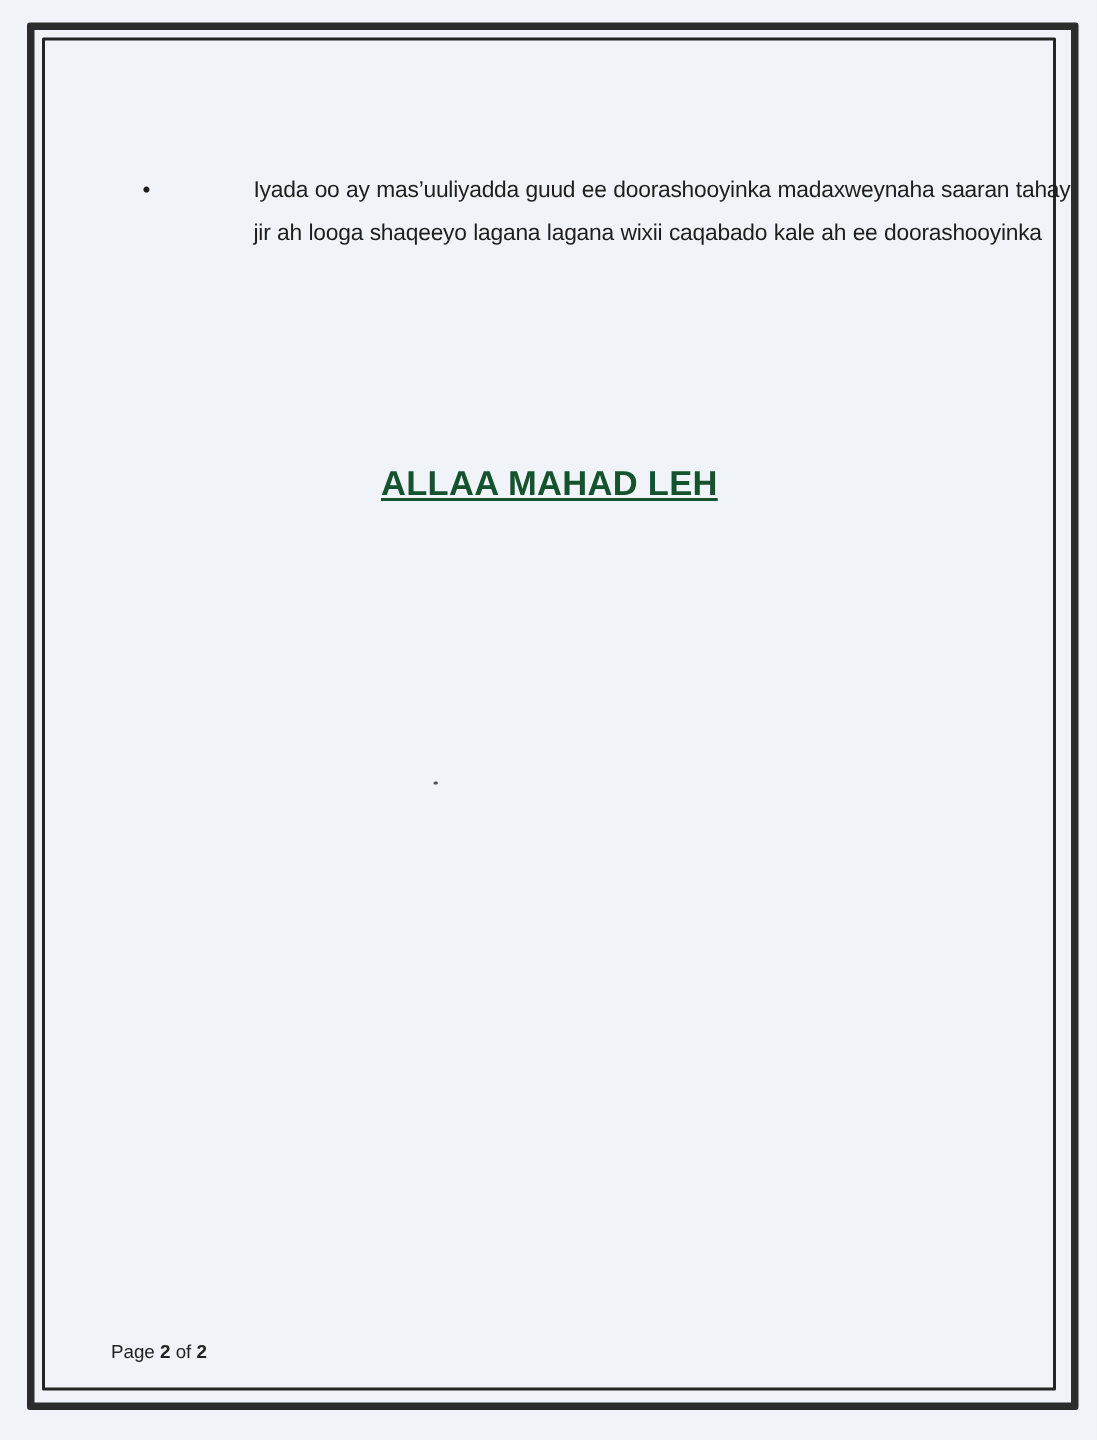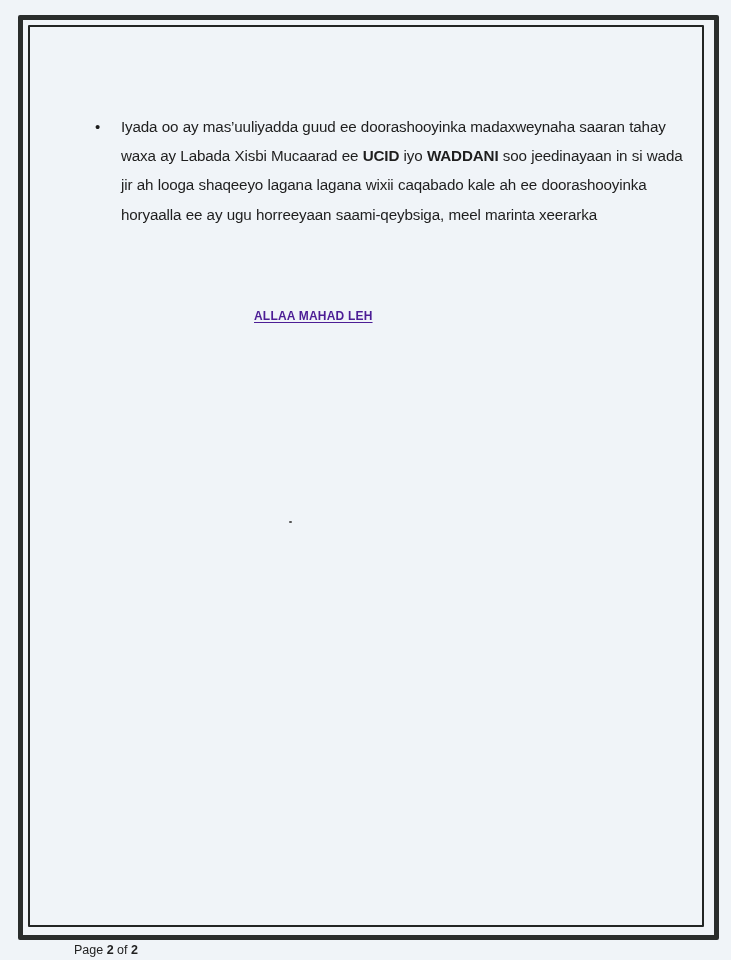--- a/index.html
+++ b/index.html
@@ -57,39 +57,40 @@
     .bullet-text {
       font-size: 15.2px;
       line-height: 29.2px;
       letter-spacing: -0.15px;
       word-spacing: 0.3px;
       color: #1e1e1e;
     }
     .bullet-text .line {
       display: block;
       white-space: nowrap;
+      margin-left: 48px;
     }
     .bullet-text b {
       font-weight: bold;
     }
     .closing {
       position: absolute;
       left: 254px;
       top: 309px;
-      font-size: 12px;
+      font-size: 23px;
       font-weight: bold;
       text-decoration: underline;
       text-underline-offset: 2px;
-      color: #4c1d95;
+      color: #14532d;
       letter-spacing: 0.2px;
     }
     .footer {
       position: absolute;
       left: 74px;
-      top: 943px;
+      top: 894px;
       font-size: 12.5px;
       color: #222;
     }
     .footer b { font-weight: bold; }
     .speck {
       position: absolute;
       left: 289px; top: 521px;
       width: 3px; height: 2px;
       background: #555;
       border-radius: 1px;
@@ -100,23 +101,21 @@
 
 <div class="page">
   <div class="border-outer"></div>
   <div class="border-inner"></div>
 
   <div class="content">
     <div class="bullet-item">
       <span class="bullet-dot">•</span>
       <div class="bullet-text">
         <span class="line"><span>Iyada oo ay mas’uuliyadda guud ee doorashooyinka madaxweynaha saaran tahay</span></span>
-        <span class="line"><span>waxa ay Labada Xisbi Mucaarad ee </span><b>UCID</b><span> iyo </span><b>WADDANI</b><span> soo jeedinayaan in si wada</span></span>
         <span class="line"><span>jir ah looga shaqeeyo lagana lagana wixii caqabado kale ah ee doorashooyinka</span></span>
-        <span class="line"><span>horyaalla ee ay ugu horreeyaan saami-qeybsiga, meel marinta xeerarka</span></span>
       </div>
     </div>
 
     <div class="closing">ALLAA MAHAD LEH</div>
 
     <div class="speck"></div>
 
     <div class="footer"><span>Page </span><b>2</b><span> of </span><b>2</b></div>
   </div>
 </div>

